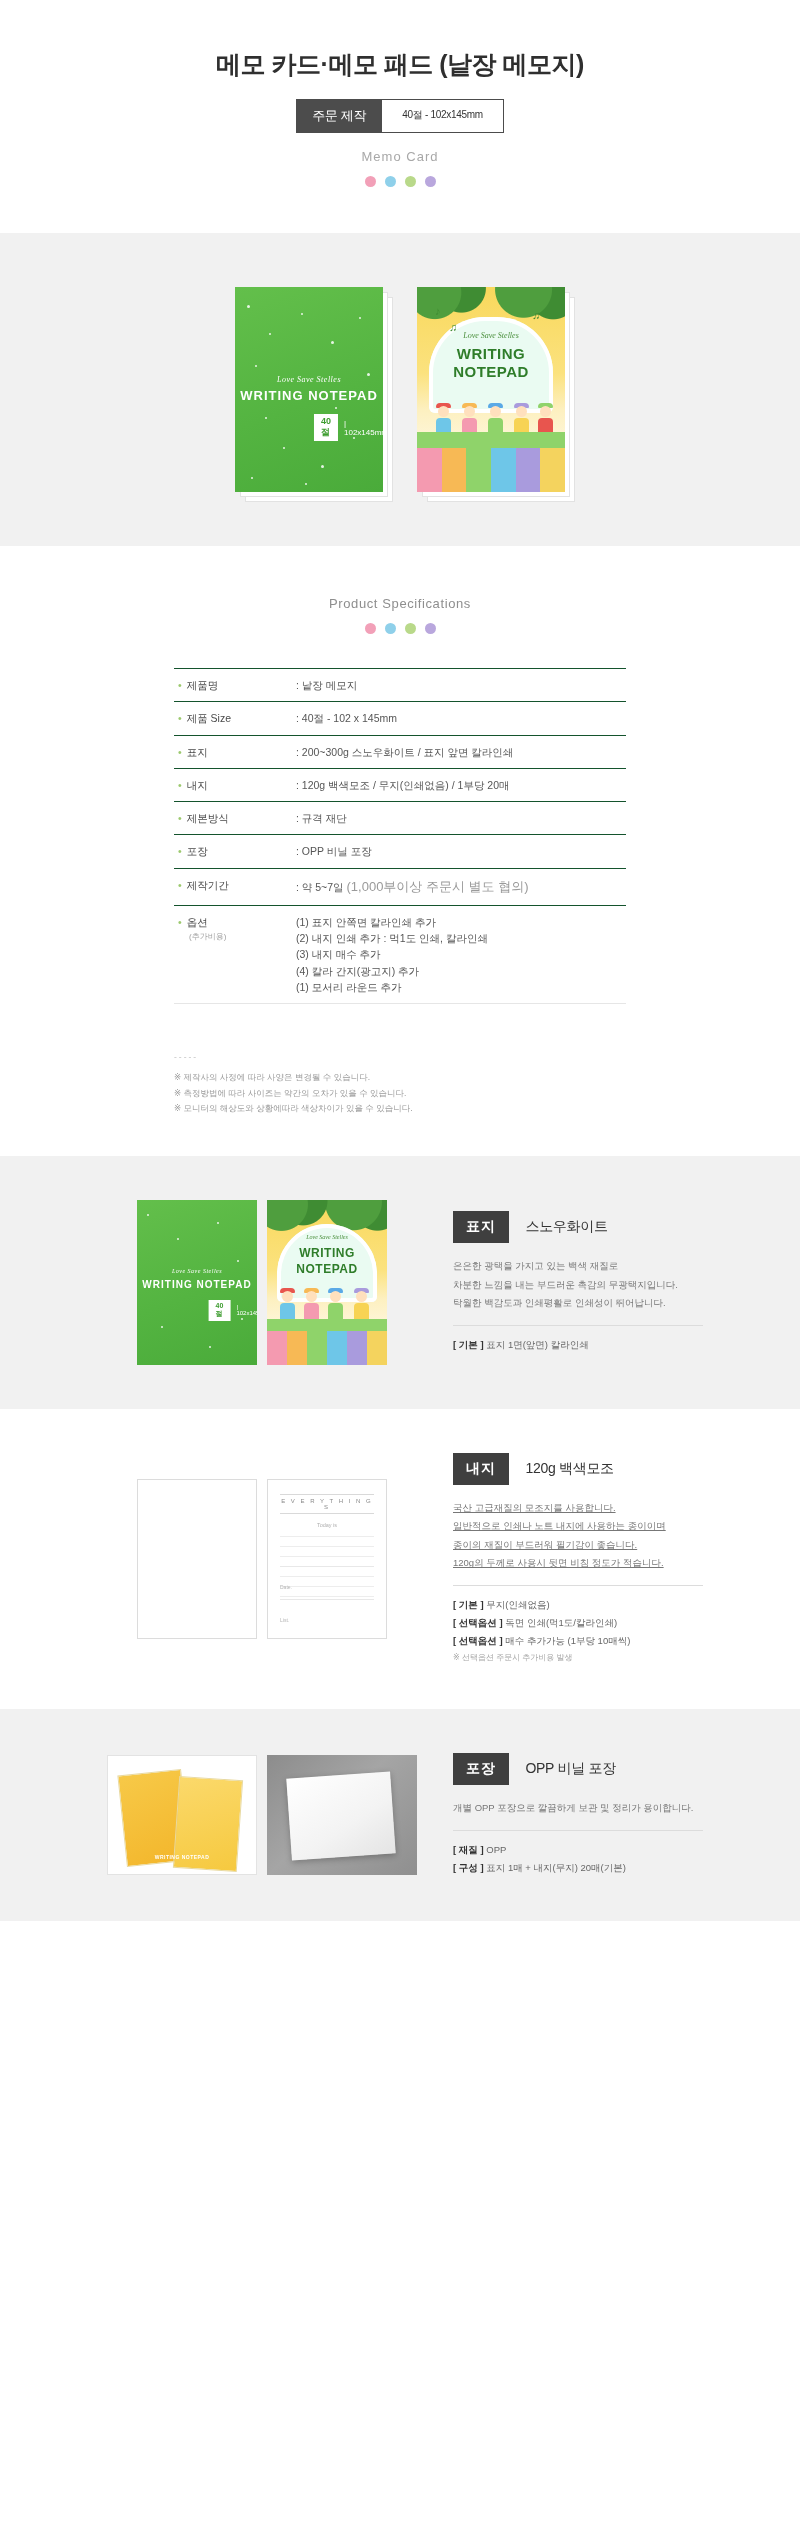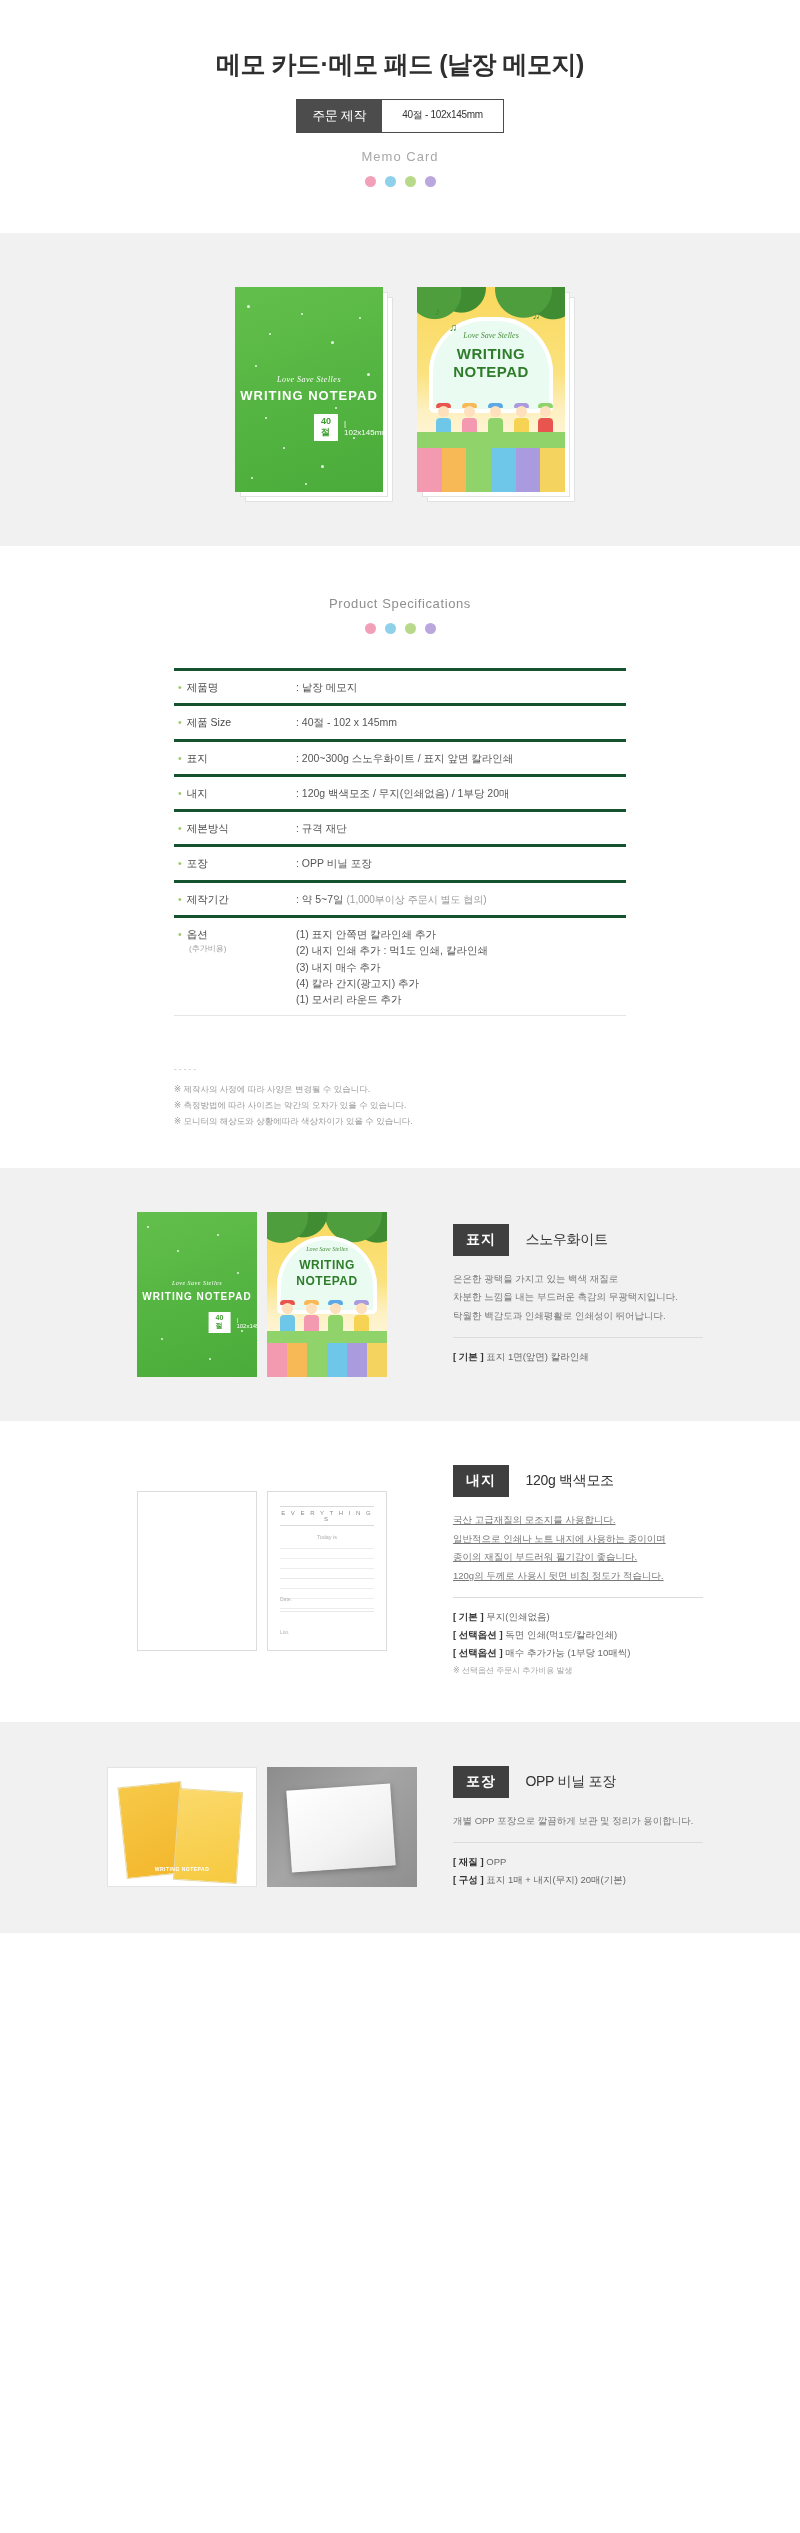--- a/index.html
+++ b/index.html
@@ -176,31 +176,31 @@
   .spec-section { background: #ffffff; padding: 50px 0 39px 0; }
   .sec-title {
     text-align: center; color: #8e8e8e; font-size: 13px; letter-spacing: .6px;
   }
   .spec-table {
     width: 452px; margin: 34px auto 0 auto;
     border-collapse: collapse;
     font-size: 10.5px; color: #4a4a4a;
   }
   .spec-table td {
-    border-top: 3px solid #14532d;
+    border-top: 1px solid #14532d;
     padding: 8px 4px;
     vertical-align: top;
     line-height: 1.55;
   }
   .spec-table tr:last-child td { border-bottom: 1px solid #e6e6e6; }
   .spec-table td.k { width: 118px; }
   .spec-table td.k .bullet { color: #9cc96e; margin-right: 5px; }
   .spec-table td.v { color: #555555; }
   .sub-note { font-size: 8px; color: #a0a0a0; display: block; margin-top: 1px; }
-  .thin { font-size: 10px; color: #9a9a9a; }
+  .thin { font-size: 13px; color: #9a9a9a; }
   .opt-line { display: block; }
 
   .notes {
     width: 452px; margin: 46px auto 0 auto;
     font-size: 8.5px; color: #9a9a9a; line-height: 1.85;
   }
   .notes .dashes { letter-spacing: 2px; color: #c5c5c5; display: block; margin-bottom: 4px; }
 
   
   .feature {

